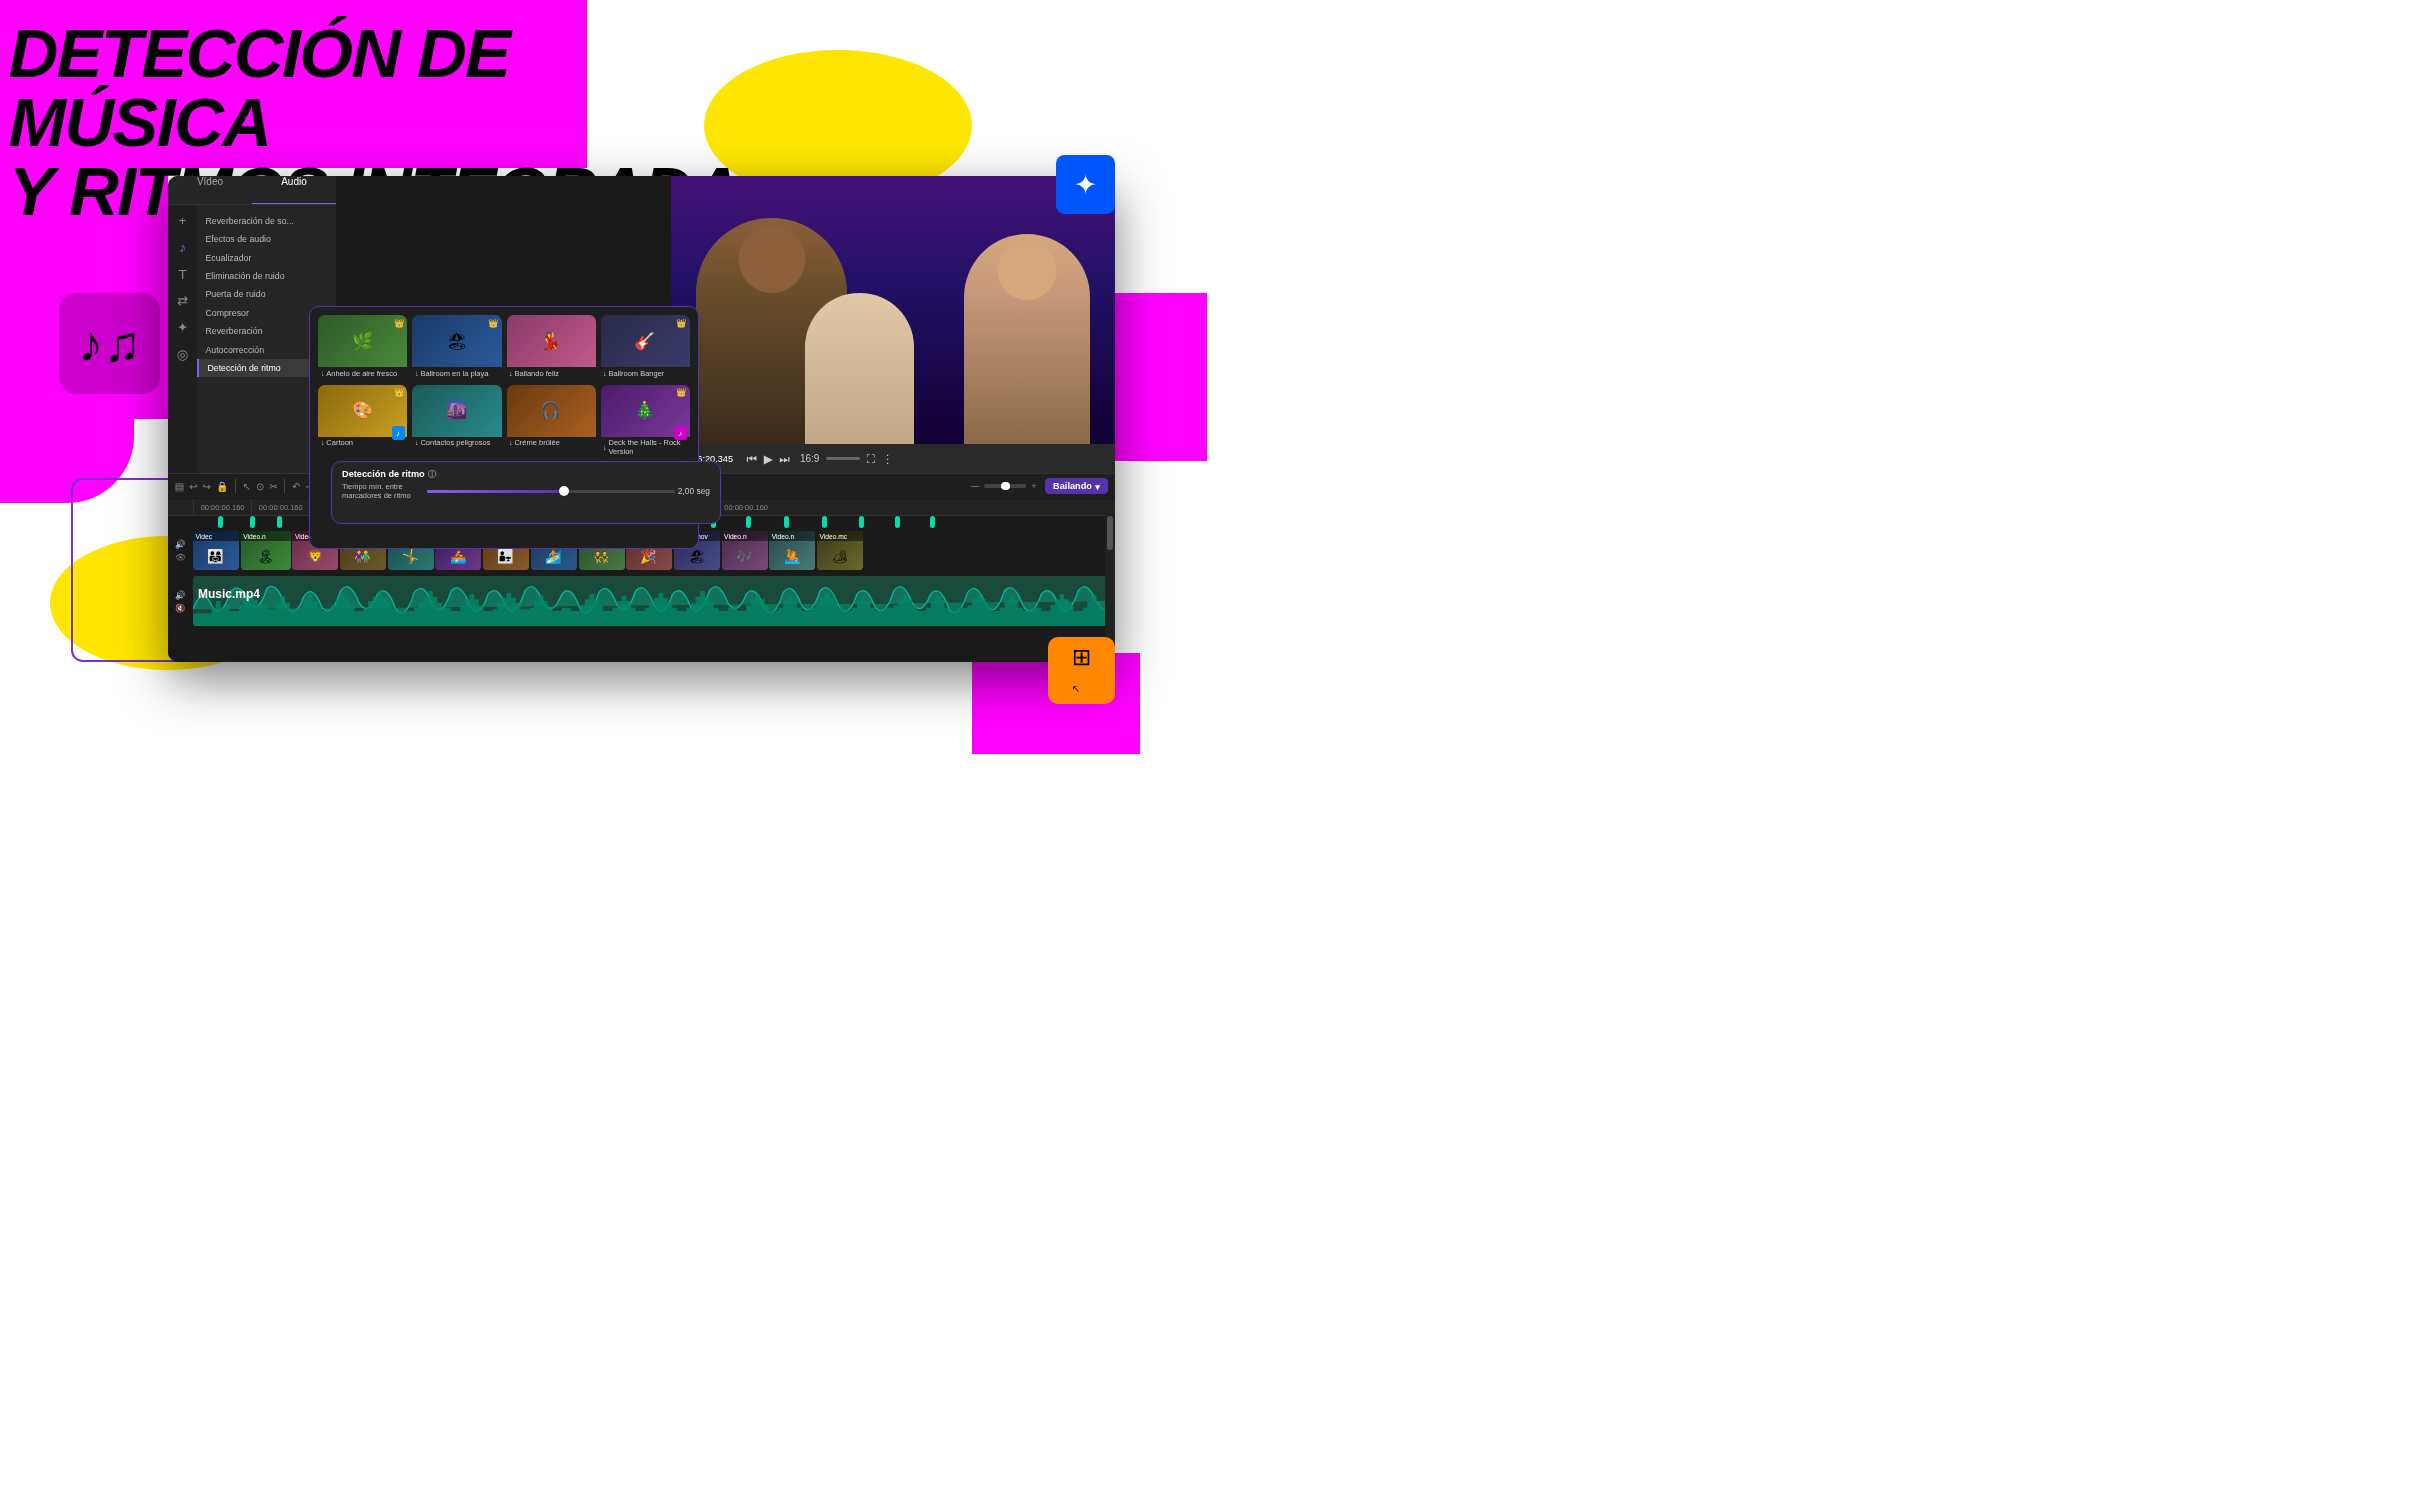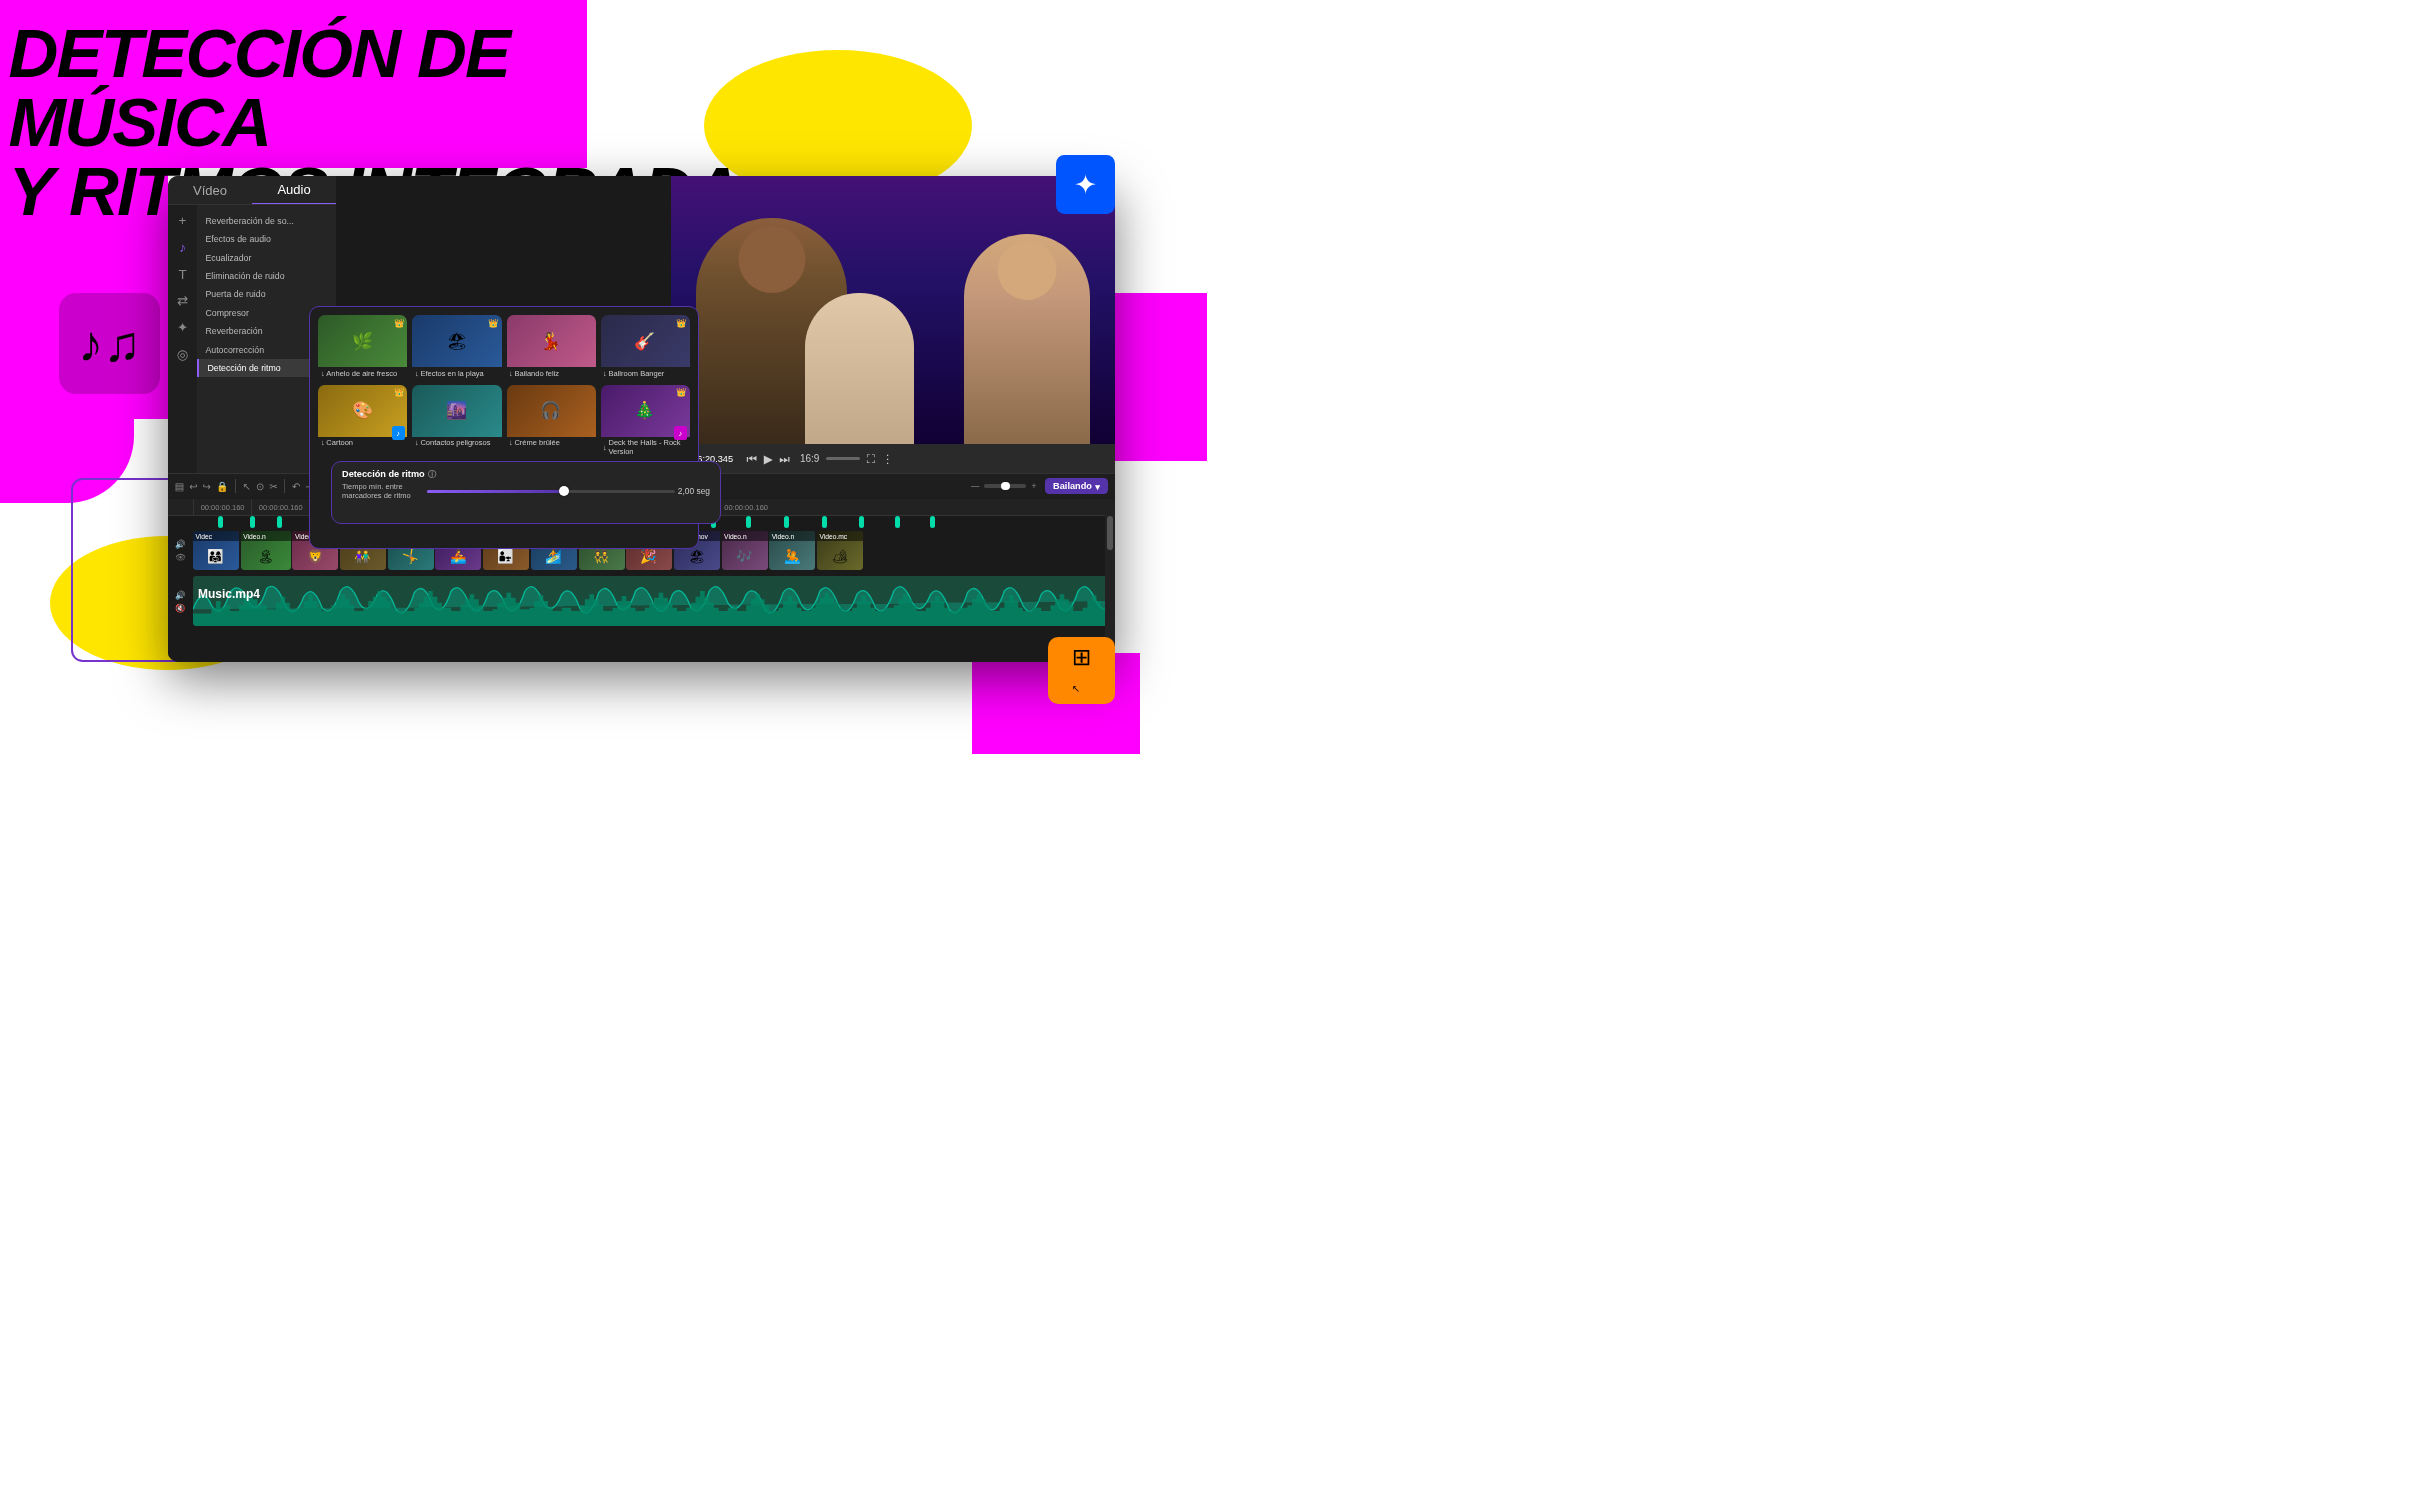--- a/index.html
+++ b/index.html
@@ -174,22 +174,22 @@
       top: 0; left: 0;
       width: 168px; height: 297px;
       background: #252525;
     }
 
     .panel-tabs {
       display: flex; border-bottom: 0.8px solid #333;
       height: 29px;
     }
     .panel-tab {
-      flex: 1; display: flex; align-items: center; justify-content: center;
-      color: #aaa; font-size: 13px; cursor: pointer;
+      flex: 1; display: flex; align-items: flex-start; justify-content: center;
+      color: #aaa; font-size: 10px; cursor: pointer;
     }
     .panel-tab.active { color: #fff; border-bottom: 1.7px solid #8B5CF6; }
 
     .panel-icons {
       display: flex; flex-direction: column;
       position: absolute; left: 0; top: 29px;
       width: 29px; height: 268px;
       background: #1e1e1e;
       align-items: center;
       padding-top: 8.4px; gap: 11.7px;
@@ -522,21 +522,21 @@
           <span>↓</span>
           <span>Anhelo de aire fresco</span>
         </div>
       </div>
 
       <div class="music-card">
         <div class="music-thumb thumb-blue">🏖</div>
         <span class="music-crown">👑</span>
         <div class="music-label">
           <span>↓</span>
-          <span>Efectos en la playa</span>
+          <span>Ballroom en la playa</span>
         </div>
       </div>
 
       <div class="music-card">
         <div class="music-thumb thumb-pink">💃</div>
         <div class="music-label">
           <span>↓</span>
           <span>Bailando feliz</span>
         </div>
       </div>

